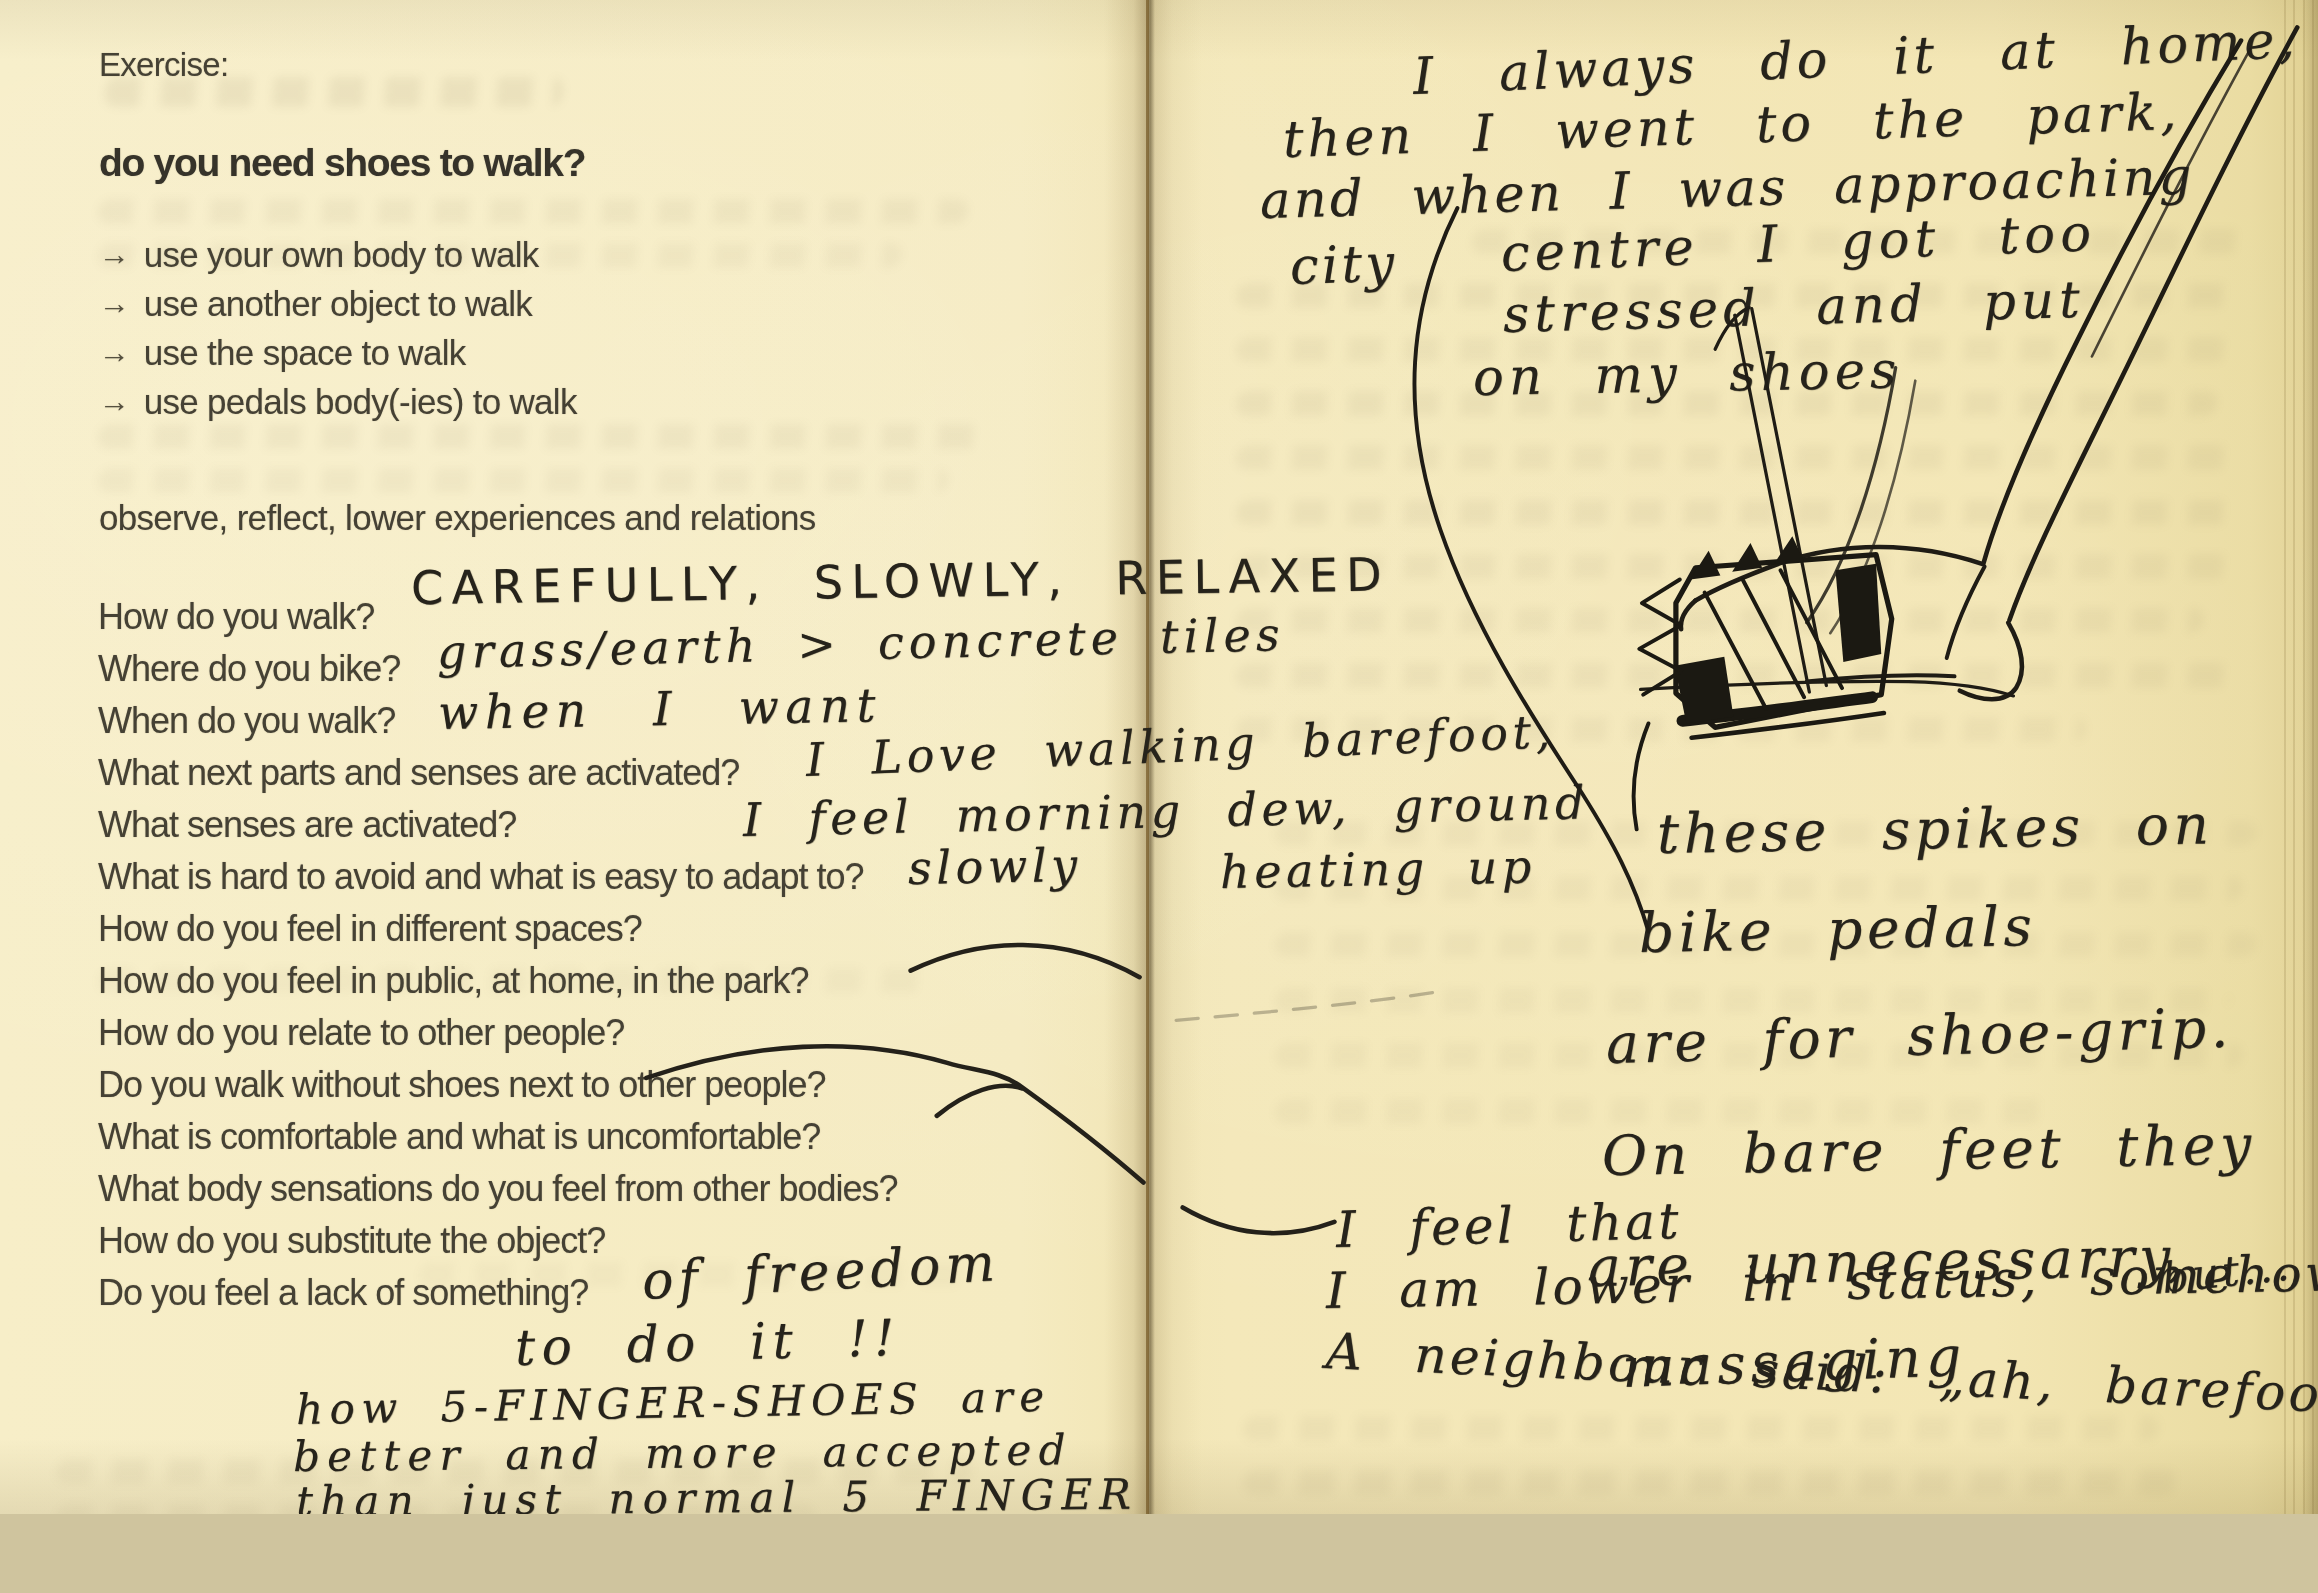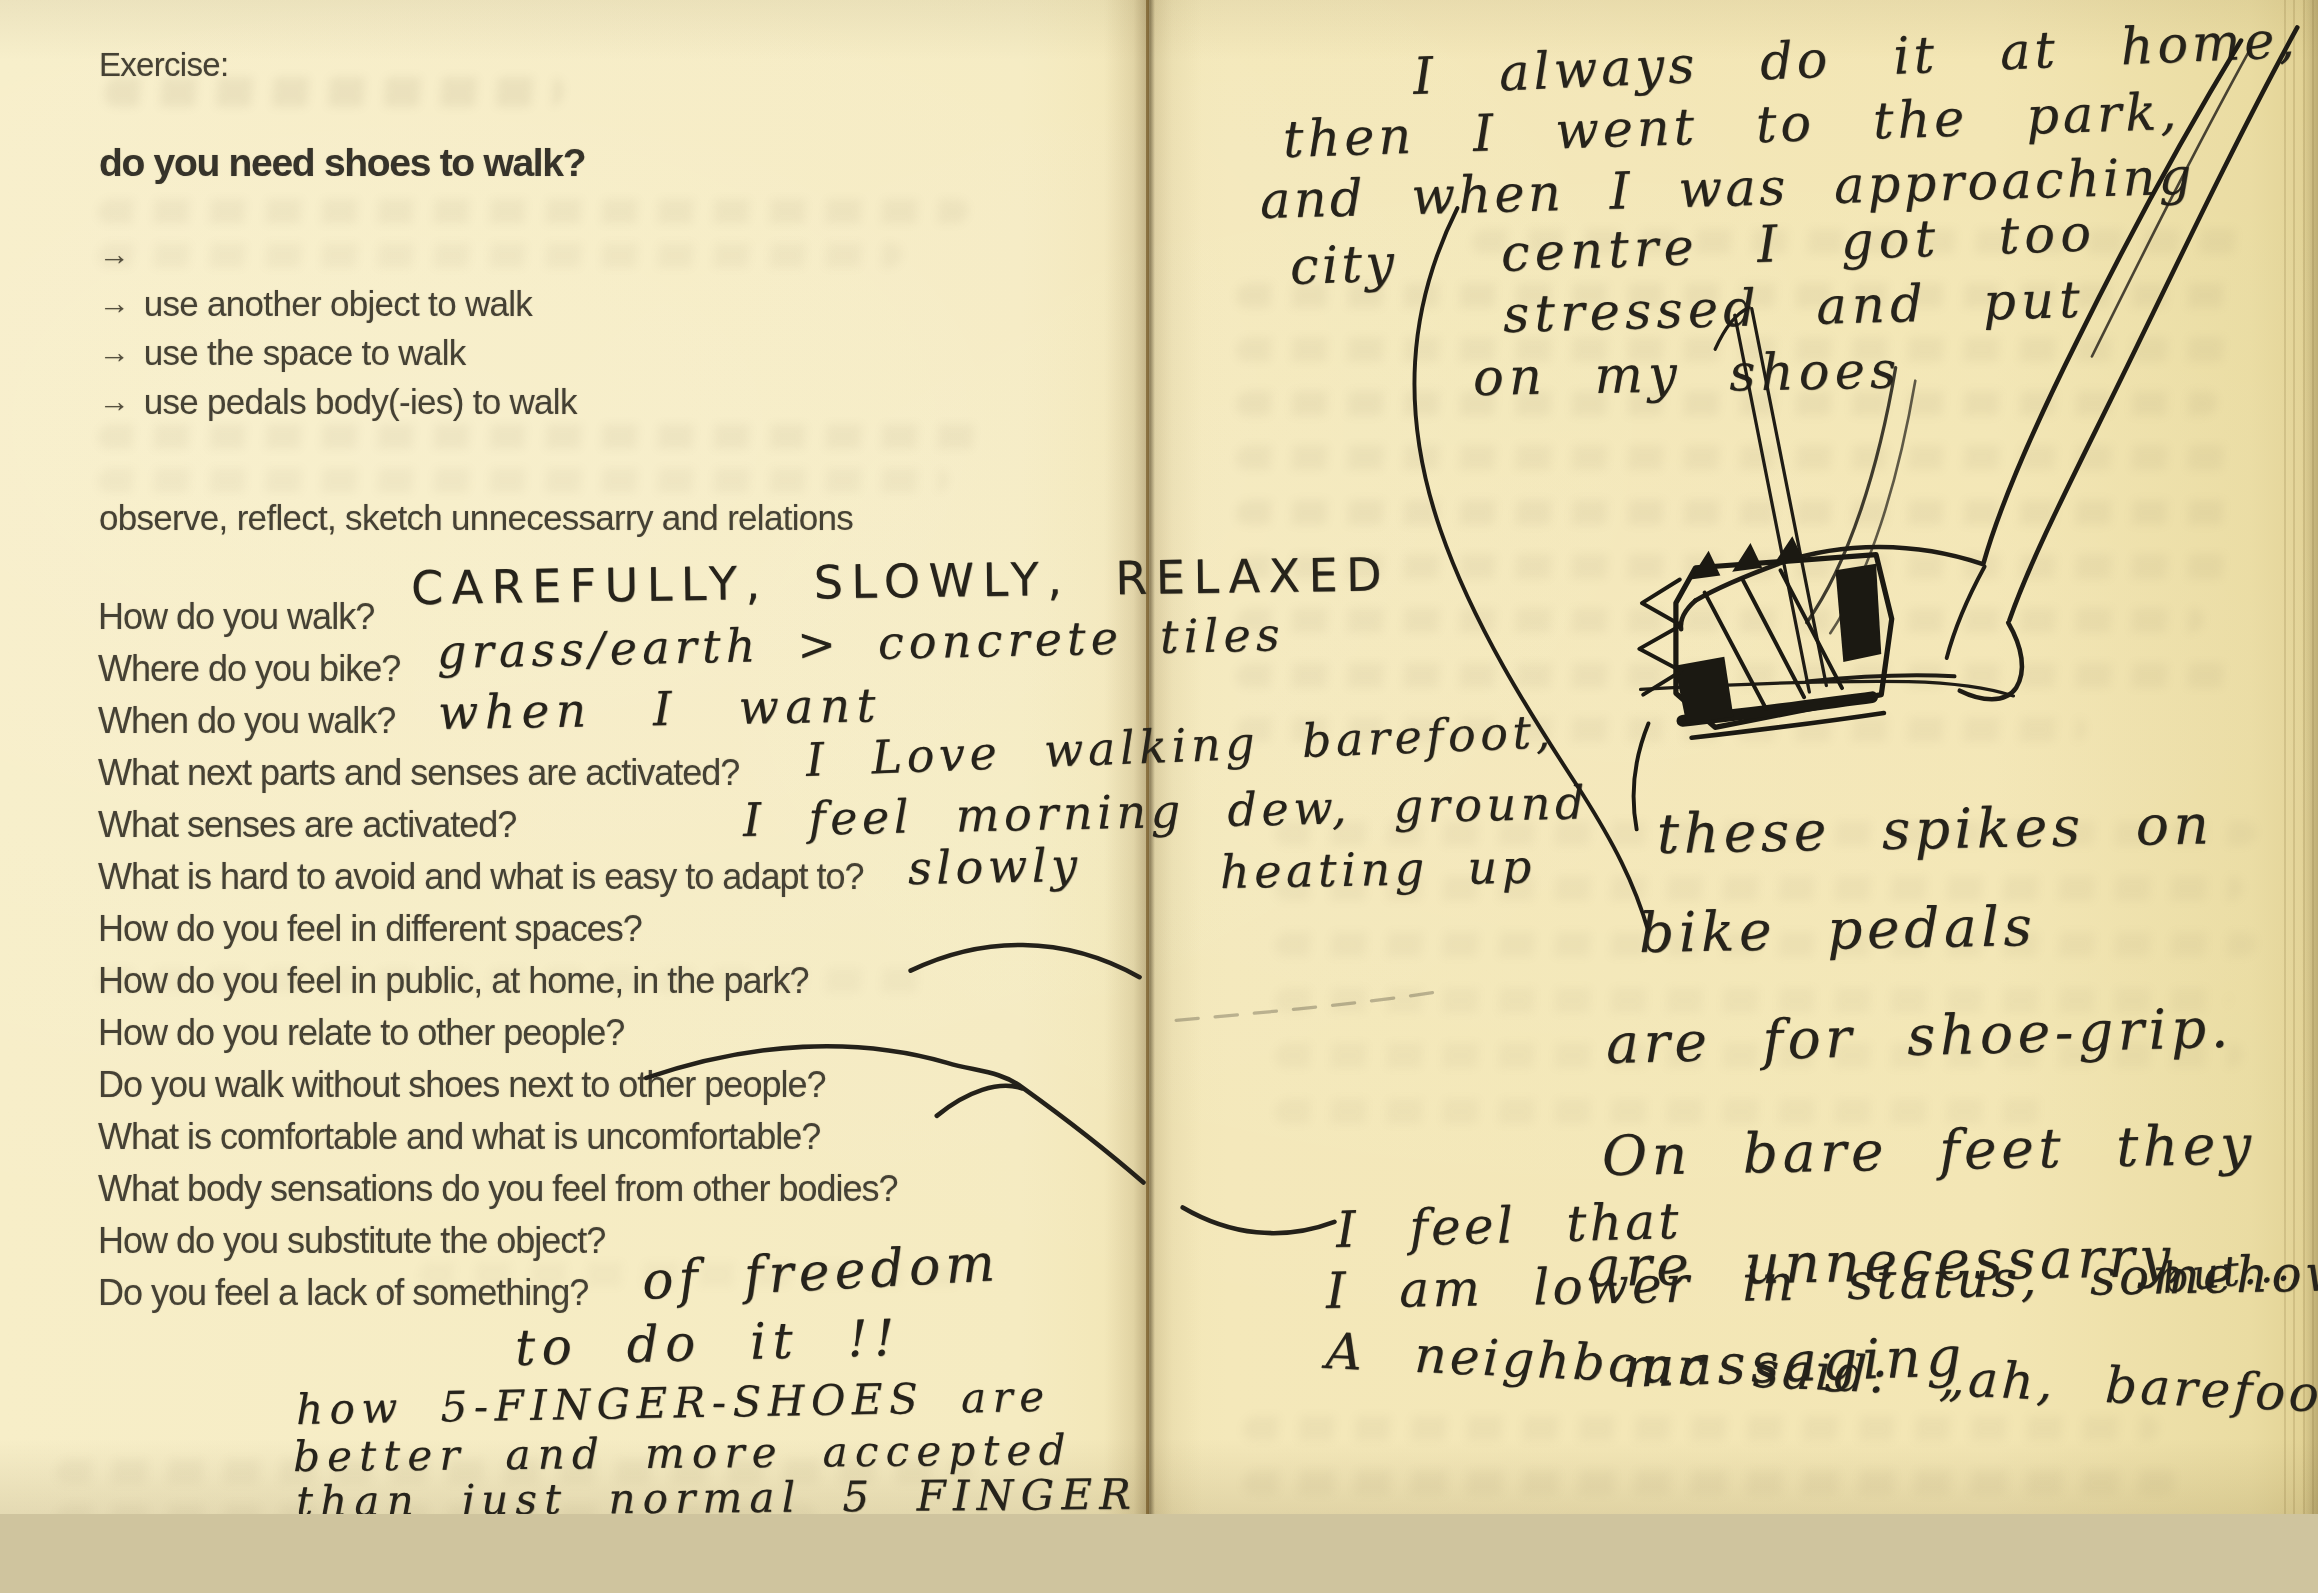--- a/index.html
+++ b/index.html
@@ -91,36 +91,37 @@
   <div class="page-edges"></div>
   <div class="page-edge-shade"></div>
 
   <div class="print" style="left:99px;top:46px;font-size:33px;">Exercise:</div>
 
   <div class="print" style="left:99px;top:141px;font-size:39px;font-weight:700;letter-spacing:-1.3px;color:#36332a;">do you need shoes to walk?</div>
 
   <div class="arrow-list">
     <div class="a">
       <span class="arrow-glyph">→</span>
+      <span>use your own body to walk</span>
     </div>
     <div class="a">
       <span class="arrow-glyph">→</span>
       <span>use another object to walk</span>
     </div>
     <div class="a">
       <span class="arrow-glyph">→</span>
       <span>use the space to walk</span>
     </div>
     <div class="a">
       <span class="arrow-glyph">→</span>
       <span>use pedals body(-ies) to walk</span>
     </div>
   </div>
 
-  <div class="print" style="left:99px;top:498px;font-size:35px;">observe, reflect, sketch unnecessarry and relations</div>
+  <div class="print" style="left:99px;top:498px;font-size:35px;">observe, reflect, lower experiences and relations</div>
 
   <div class="q-list">
     <div class="q">How do you walk?</div>
     <div class="q">Where do you bike?</div>
     <div class="q">When do you walk?</div>
     <div class="q">What next parts and senses are activated?</div>
     <div class="q">What senses are activated?</div>
     <div class="q">What is hard to avoid and what is easy to adapt to?</div>
     <div class="q">How do you feel in different spaces?</div>
     <div class="q">How do you feel in public, at home, in the park?</div>

